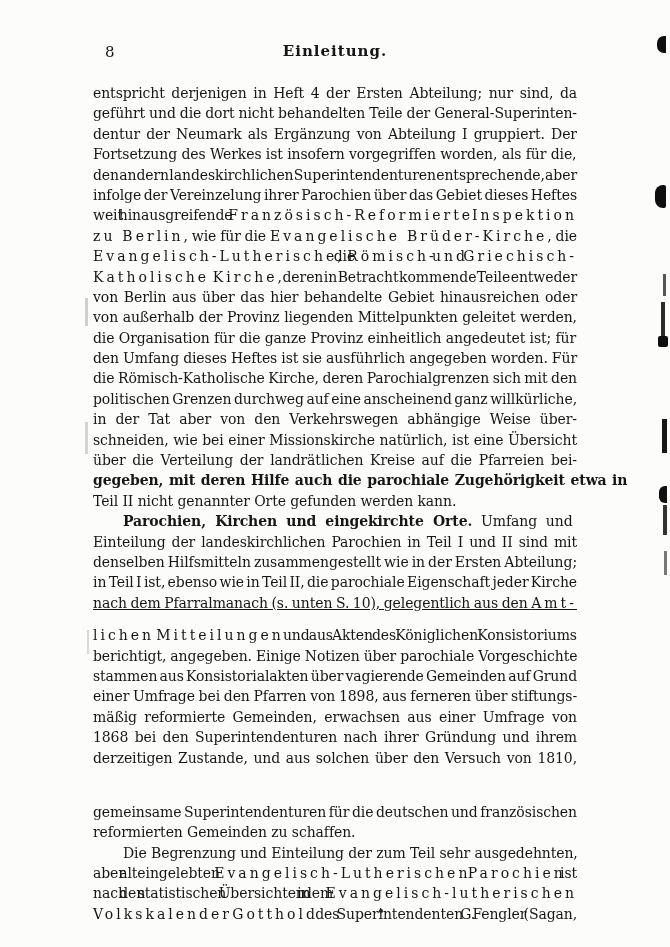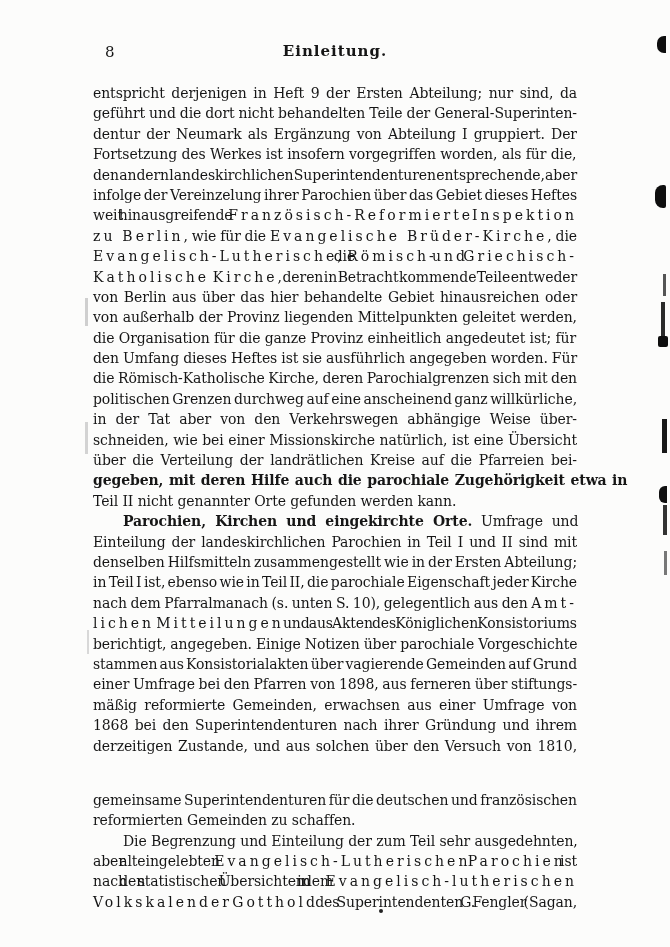--- a/index.html
+++ b/index.html
@@ -31,47 +31,47 @@
 <body>
 
 <div class="page">
 
   <div class="header">
     <span class="page-num">8</span>
     <div class="running-title">Einleitung.</div>
   </div>
 
   <div class="textblock">
-      <div class="line" style="word-spacing: 2.26px;"><span><span>entspricht derjenigen in Heft 9 der Ersten Abteilung; nur sind, da</span></span></div>
+      <div class="line" style="word-spacing: 2.26px;"><span><span>entspricht derjenigen in Heft 4 der Ersten Abteilung; nur sind, da</span></span></div>
       <div class="line" style="word-spacing: -0.34px; text-align: center;"><span><span>geführt und die dort nicht behandelten Teile der General-Superinten-</span></span></div>
       <div class="line" style="word-spacing: 1.84px;"><span><span>dentur der Neumark als Ergänzung von Abteilung I gruppiert. Der</span></span></div>
       <div class="line"><span><span>Fortsetzung des Werkes ist insofern vorgegriffen worden, als für die,</span></span></div>
       <div class="line" style="word-spacing: -4.02px;"><span><span>den andern landeskirchlichen Superintendenturen entsprechende, aber</span></span></div>
       <div class="line" style="word-spacing: -1.78px;"><span><span>infolge der Vereinzelung ihrer Parochien über das Gebiet dieses Heftes</span></span></div>
       <div class="line" style="word-spacing: -8.55px;"><span><span>weit hinausgreifende </span><span class="spaced">Französisch-Reformierte Inspektion</span></span></div>
       <div class="line" style="word-spacing: -0.48px;"><span><span class="spaced">zu Berlin</span><span>, wie für die </span><span class="spaced">Evangelische Brüder-Kirche</span><span>, die</span></span></div>
       <div class="line" style="word-spacing: -12.21px;"><span><span class="spaced">Evangelisch-Lutherische</span><span>, die </span><span class="spaced">Römisch- und Griechisch-</span></span></div>
       <div class="line" style="word-spacing: -3.8px;"><span><span class="spaced">Katholische Kirche</span><span>, deren in Betracht kommende Teile entweder</span></span></div>
       <div class="line" style="word-spacing: 1.36px;"><span><span>von Berlin aus über das hier behandelte Gebiet hinausreichen oder</span></span></div>
       <div class="line" style="word-spacing: 0.23px;"><span><span>von außerhalb der Provinz liegenden Mittelpunkten geleitet werden,</span></span></div>
       <div class="line"><span><span>die Organisation für die ganze Provinz einheitlich angedeutet ist; für</span></span></div>
       <div class="line" style="word-spacing: -0.26px;"><span><span>den Umfang dieses Heftes ist sie ausführlich angegeben worden. Für</span></span></div>
       <div class="line" style="word-spacing: -0.79px;"><span><span>die Römisch-Katholische Kirche, deren Parochialgrenzen sich mit den</span></span></div>
       <div class="line" style="word-spacing: -1.81px;"><span><span>politischen Grenzen durchweg auf eine anscheinend ganz willkürliche,</span></span></div>
       <div class="line" style="word-spacing: 4.75px;"><span><span>in der Tat aber von den Verkehrswegen abhängige Weise über-</span></span></div>
       <div class="line" style="word-spacing: 0.28px;"><span><span>schneiden, wie bei einer Missionskirche natürlich, ist eine Übersicht</span></span></div>
       <div class="line" style="word-spacing: 2.36px;"><span><span>über die Verteilung der landrätlichen Kreise auf die Pfarreien bei-</span></span></div>
       <div class="line" style="word-spacing: 0.79px; font-weight: bold;"><span><span>gegeben, mit deren Hilfe auch die parochiale Zugehörigkeit etwa in</span></span></div>
       <div class="line"><span><span>Teil II nicht genannter Orte gefunden werden kann.</span></span></div>
-      <div class="line indent" style="word-spacing: 4.44px;"><span><span class="bold">Parochien, Kirchen und eingekirchte Orte.</span><span>  Umfrage und</span></span></div>
+      <div class="line indent" style="word-spacing: 4.44px;"><span><span class="bold">Parochien, Kirchen und eingekirchte Orte.</span><span>  Umfang und</span></span></div>
       <div class="line" style="word-spacing: 1.64px;"><span><span>Einteilung der landeskirchlichen Parochien in Teil I und II sind mit</span></span></div>
       <div class="line" style="word-spacing: -1.24px;"><span><span>denselben Hilfsmitteln zusammengestellt wie in der Ersten Abteilung;</span></span></div>
       <div class="line" style="word-spacing: -1.99px;"><span><span>in Teil I ist, ebenso wie in Teil II, die parochiale Eigenschaft jeder Kirche</span></span></div>
-      <div class="line" style="word-spacing: -0.77px;"><span><span>nach dem Pfarralmanach (s. unten S. 10), gelegentlich aus den </span><span class="spaced">Amt-</span></span></div>
-      <div class="line" style="word-spacing: -5.31px;"><span><span class="spaced">lichen Mitteilungen</span><span> und aus Akten des Königlichen Konsistoriums</span></span></div>
+      <div class="line" style="word-spacing: -0.77px; text-decoration: underline;"><span><span>nach dem Pfarralmanach (s. unten S. 10), gelegentlich aus den </span><span class="spaced">Amt-</span></span></div>
+      <div class="line" style="word-spacing: -5.31px; margin-top: 12px;"><span><span class="spaced">lichen Mitteilungen</span><span> und aus Akten des Königlichen Konsistoriums</span></span></div>
       <div class="line" style="word-spacing: -0.31px;"><span><span>berichtigt, angegeben.  Einige Notizen über parochiale Vorgeschichte</span></span></div>
       <div class="line" style="word-spacing: -2.11px;"><span><span>stammen aus Konsistorialakten über vagierende Gemeinden auf Grund</span></span></div>
       <div class="line" style="word-spacing: -0.6px;"><span><span>einer Umfrage bei den Pfarren von 1898, aus ferneren über stiftungs-</span></span></div>
       <div class="line" style="word-spacing: 3.06px;"><span><span>mäßig reformierte Gemeinden, erwachsen aus einer Umfrage von</span></span></div>
       <div class="line" style="word-spacing: 2.13px;"><span><span>1868 bei den Superintendenturen nach ihrer Gründung und ihrem</span></span></div>
       <div class="line" style="word-spacing: 1.33px;"><span><span>derzeitigen Zustande, und aus solchen über den Versuch von 1810,</span></span></div>
       <div class="line" style="word-spacing: -1.73px; margin-top: 34px;"><span><span>gemeinsame Superintendenturen für die deutschen und französischen</span></span></div>
       <div class="line"><span><span>reformierten Gemeinden zu schaffen.</span></span></div>
       <div class="line indent"><span><span>Die Begrenzung und Einteilung der zum Teil sehr ausgedehnten,</span></span></div>
       <div class="line" style="word-spacing: -10.06px;"><span><span>aber alteingelebten </span><span class="spaced">Evangelisch-Lutherischen Parochien</span><span> ist</span></span></div>

